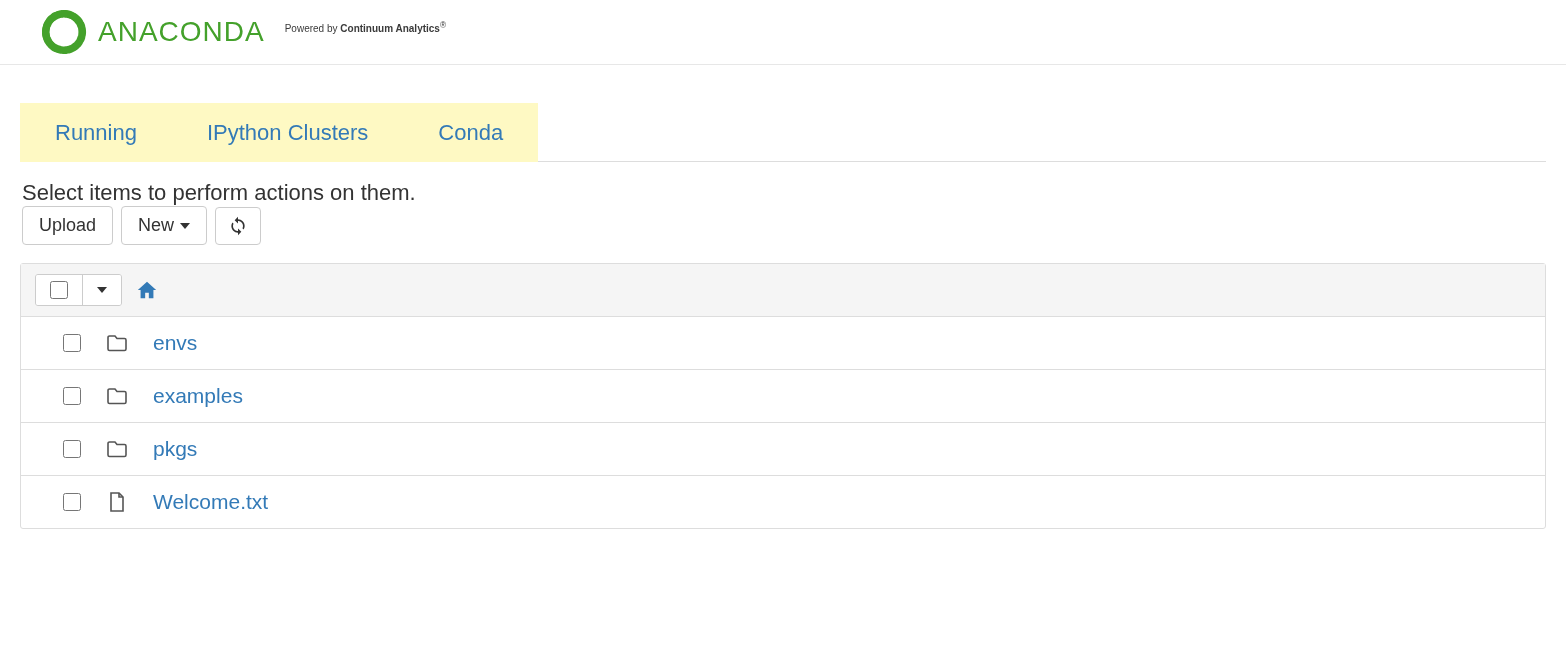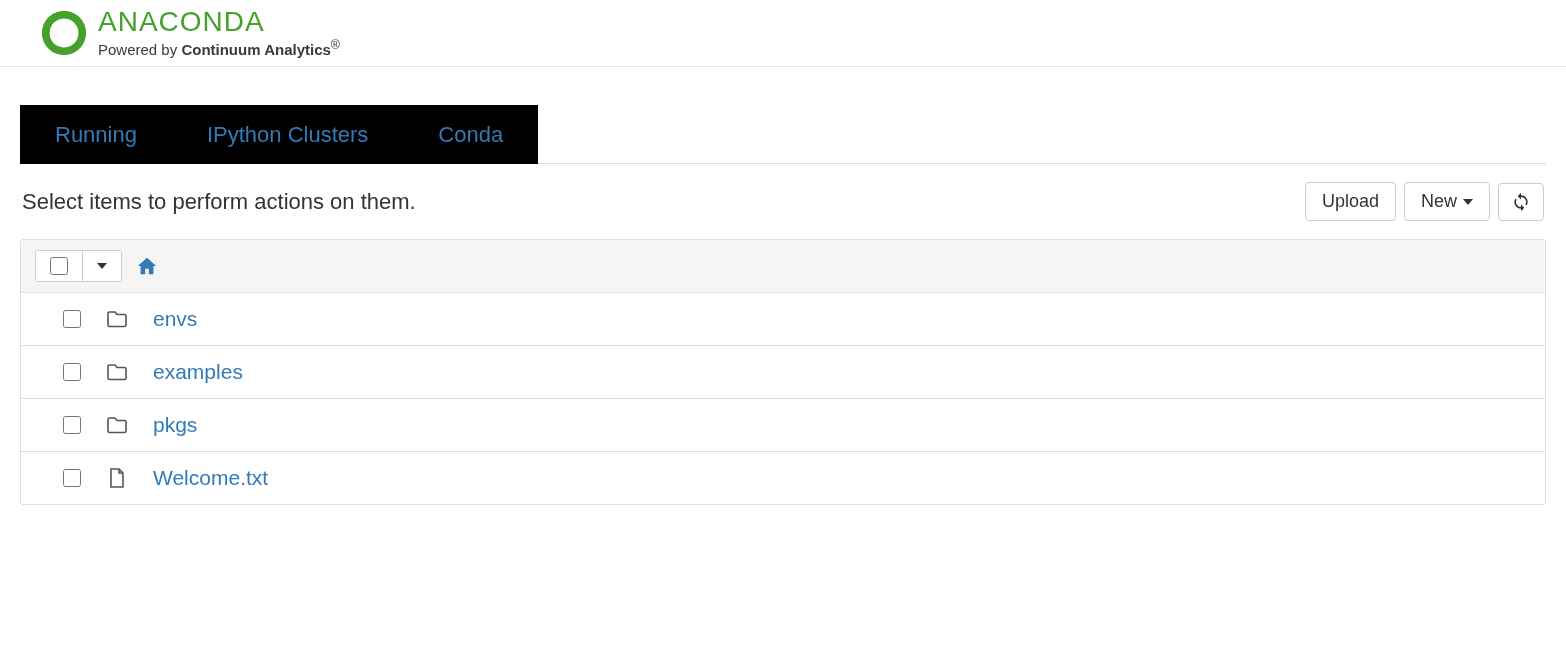--- a/index.html
+++ b/index.html
@@ -8,62 +8,63 @@
       background: #fff;
       color: #333;
       width: 1566px;
     }
     .header {
       padding: 8px 20px 8px 40px;
       border-bottom: 1px solid #e7e7e7;
     }
     .logo { display: flex; align-items: center; gap: 10px; }
     .logo-mark { width: 48px; height: 48px; }
-    .logo-text { display: flex; flex-direction: column; }
+    .logo-text { display: flex; flex-direction: row; gap: 20px; }
     .logo-title {
       color: #44a12b;
       font-size: 28px;
       font-weight: 400;
       letter-spacing: 1px;
       line-height: 1;
     }
     .logo-sub {
       color: #3a3a3a;
-      font-size: 15px;
+      font-size: 10px;
       margin-top: 2px;
     }
     .logo-sub b { font-weight: 700; }
     .content { padding: 0 20px; }
     .tabs {
       display: flex;
       border-bottom: 1px solid #ddd;
       margin-top: 38px;
     }
     .tab {
       padding: 16px 34px;
       font-size: 22px;
       cursor: pointer;
-      background: #000000;
+      background: #fef9c3;
       border: 1px solid transparent;
       border-bottom: none;
       color: #337ab7;
       margin-bottom: -1px;
     }
     .tab.active {
       background: #fff;
       border: 1px solid #ddd;
       border-bottom-color: #fff;
       border-top: 2px solid #337ab7;
       color: #555;
     }
     .toolbar {
       display: flex;
       justify-content: space-between;
-      align-items: center;
+      align-items: flex-start;
       padding: 18px 2px;
+      flex-direction: column;
     }
     .hint {
       font-size: 22px;
       color: #333;
     }
     .toolbar-right {
       display: flex;
       gap: 8px;
       align-items: center;
     }

